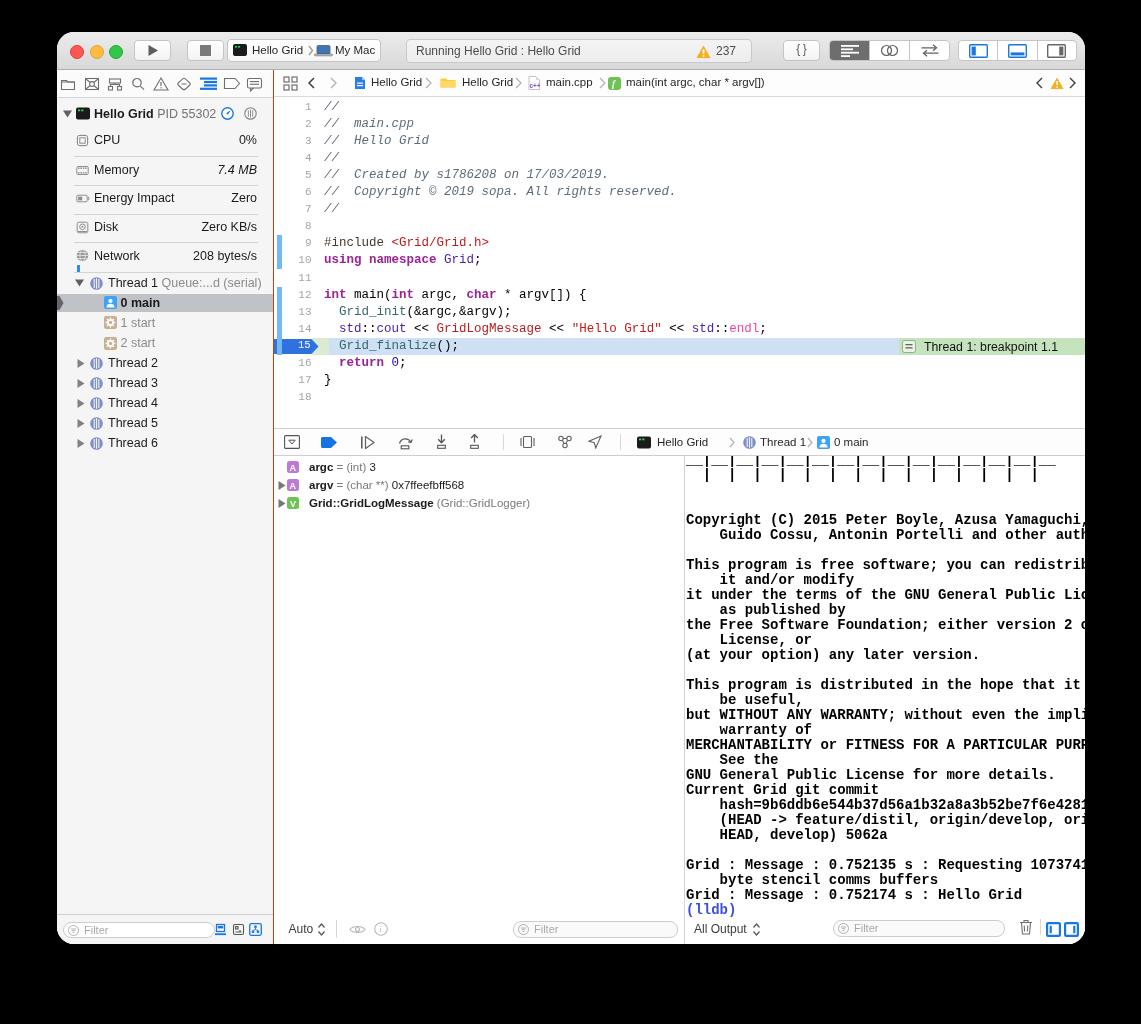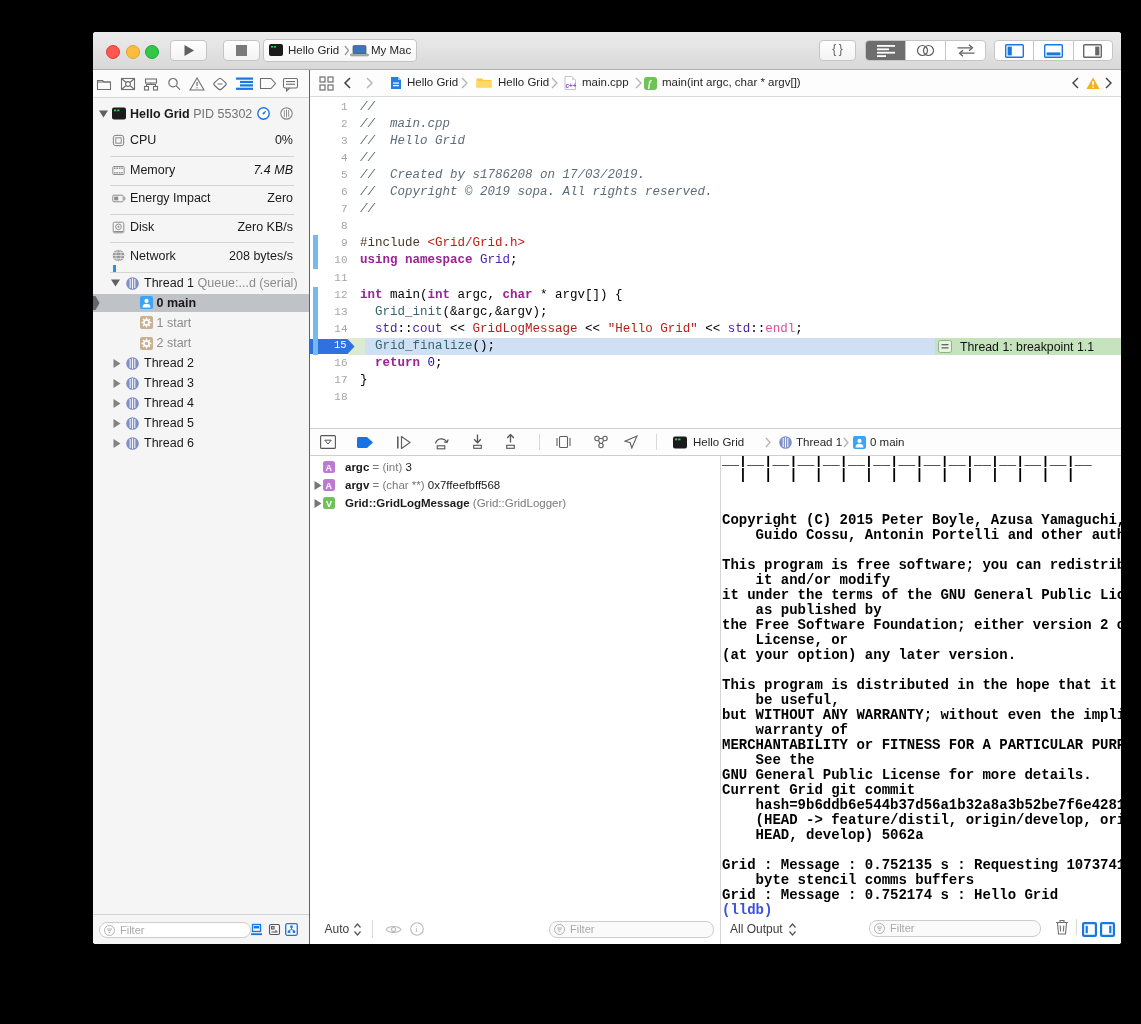--- a/index.html
+++ b/index.html
@@ -1,18 +1,18 @@
 <!DOCTYPE html>
 <html><head>
 <meta charset="utf-8">
 <style>
 html,body{margin:0;padding:0;background:#000;}
 body{width:1141px;height:1024px;position:relative;overflow:hidden;font-family:"Liberation Sans",sans-serif;}
 .abs{position:absolute;}
-#win{position:absolute;left:57px;top:32px;width:1028px;height:912px;background:#fff;border-radius:3px;overflow:hidden;box-shadow:0 0 0 1px rgba(0,0,0,0.5),0 10px 30px rgba(0,0,0,0.6);margin-left:36px;}
+#win{position:absolute;left:57px;top:32px;width:1028px;height:912px;background:#fff;border-radius:17px;overflow:hidden;box-shadow:0 0 0 1px rgba(0,0,0,0.5),0 10px 30px rgba(0,0,0,0.6);}
 #toolbar{position:absolute;left:0;top:0;width:1028px;height:37px;background:linear-gradient(#ececec,#d8d8d8);border-bottom:1px solid #b0b0b0;}
 .tl{position:absolute;top:13px;width:12px;height:12px;border-radius:50%;}
 .tbtn{position:absolute;background:linear-gradient(#ffffff,#f3f3f3);border:1px solid #c5c5c5;border-radius:4px;box-sizing:border-box;}
 .seg{position:absolute;display:flex;border:1px solid #c5c5c5;border-radius:4px;overflow:hidden;background:#fff;box-sizing:border-box;}
 .seg>div{width:40px;display:flex;align-items:center;justify-content:center;}
 .seg>div+div{border-left:1px solid #c5c5c5;}
 #sidebar{position:absolute;left:0;top:38px;width:216px;bottom:0;background:#f5f5f6;border-right:6px solid #c2410c;}
 #navicons{position:absolute;left:0;top:0;width:216px;height:27px;background:#fbfbfb;border-bottom:1px solid #d4d4d4;}
 #sidefilter{position:absolute;left:0;bottom:0;width:216px;height:29px;background:#f5f5f6;border-top:1px solid #d0d0d0;}
 #editor{position:absolute;left:217px;top:38px;width:811px;bottom:0;background:#fff;}
@@ -52,20 +52,29 @@
         <rect x="7" y="6" width="2" height="1.6" fill="#30d158"></rect>
           <rect x="10" y="6" width="2" height="1.6" fill="#30d158"></rect>
         <text x="24" y="14" font-size="11.5" fill="#262626" font-family="Liberation Sans">Hello Grid</text>
         <path d="M81 6 L84.5 10.5 L81 15" stroke="#9a9a9a" stroke-width="1.3" fill="none"></path>
         <rect x="89" y="5.5" width="13" height="8.5" rx="1.2" fill="#3b76b8" stroke="#5c5c5e" stroke-width="0.8"></rect>
         <rect x="86.5" y="14" width="18" height="1.8" rx="0.9" fill="#c9cacc" stroke="#5c5c5e" stroke-width="0.6"></rect>
         <text x="107" y="14" font-size="11.5" fill="#262626" font-family="Liberation Sans">My Mac</text>
       </svg>
     </div>
 
+    <div class="tbtn" style="left:349px;top:7px;width:346px;height:24px;background:linear-gradient(#f4f4f4,#ededed);border-color:#c9c9c9;">
+      <div class="abs" style="left:9px;top:4px;font-size:12px;color:#4c4c4c;">Running Hello Grid : Hello Grid</div>
+      <svg class="abs" style="left:289px;top:5px;" width="15" height="14" viewBox="0 0 14 13">
+          <path d="M7 0.5 L13.6 12 L0.4 12 Z" fill="#f4b01f"></path>
+          <rect x="6.2" y="4" width="1.7" height="4.3" rx="0.8" fill="#fff"></rect>
+          <rect x="6.2" y="9.3" width="1.7" height="1.7" rx="0.8" fill="#fff"></rect>
+        </svg>
+      <div class="abs" style="left:309px;top:4px;font-size:12px;color:#4c4c4c;">237</div>
+    </div>
 
     <div class="tbtn" style="left:726px;top:8px;width:37px;height:21px;">
       <div class="abs" style="left:0;top:1px;width:35px;text-align:center;font-size:12px;color:#5e5e5e;">{ }</div>
     </div>
 
     <div class="seg" style="left:772px;top:8px;width:121px;height:21px;">
       <div style="background:#6e6e6e;">
           <svg width="18" height="14" viewBox="0 0 18 14">
             <g fill="#fff">
               <rect x="0" y="1" width="18" height="1.8"></rect>

